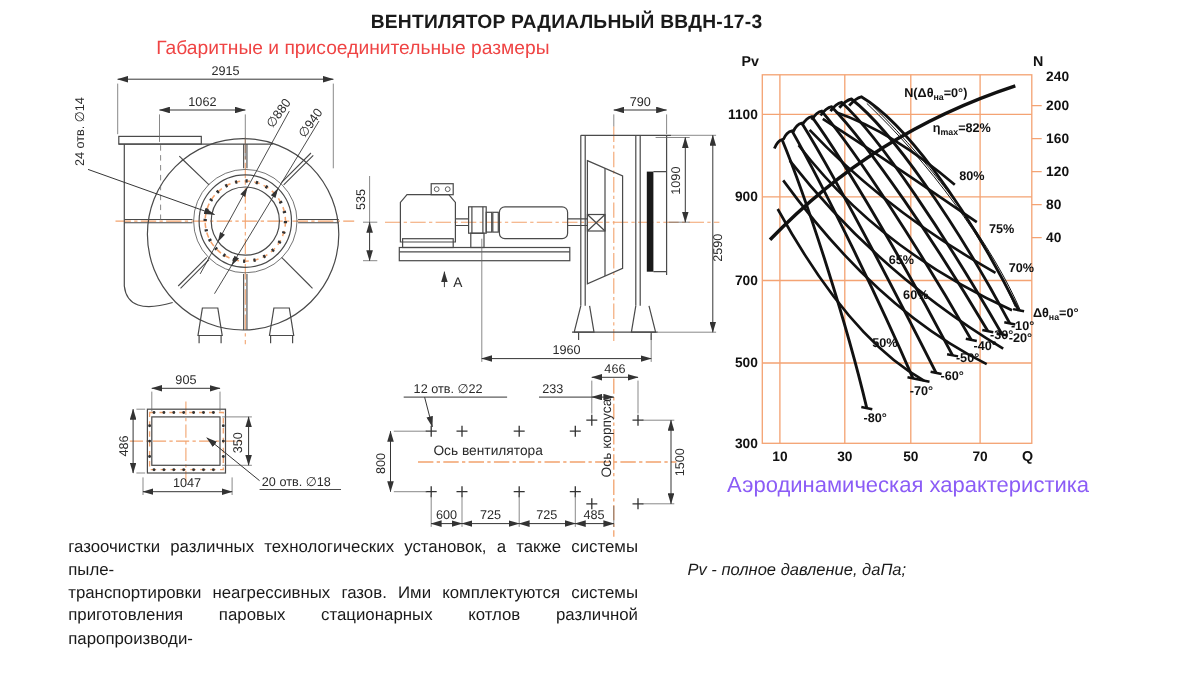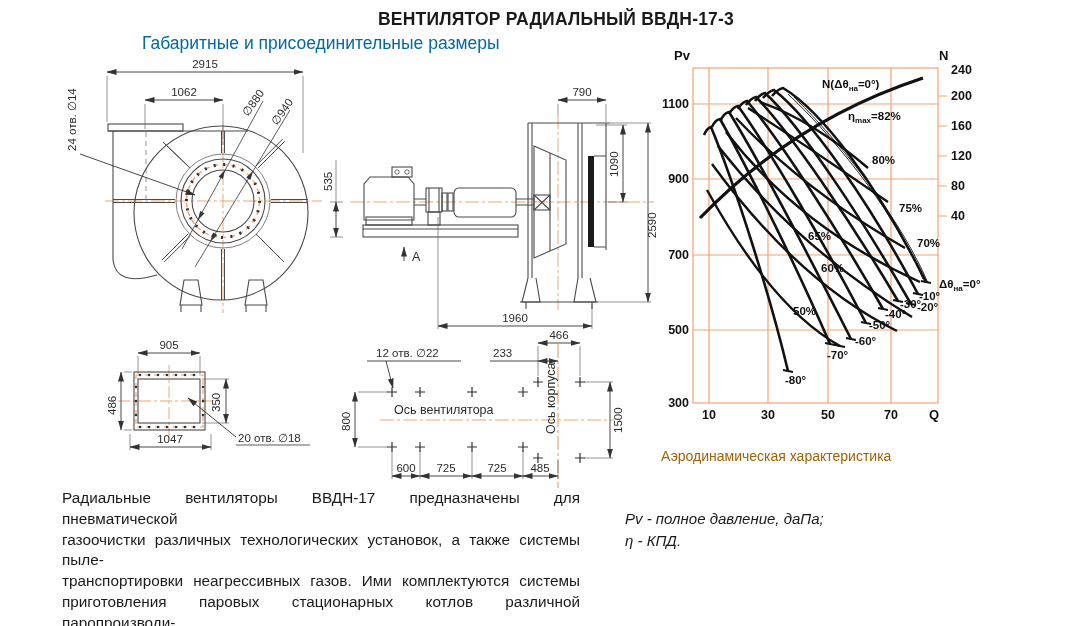--- a/index.html
+++ b/index.html
@@ -1,20 +1,20 @@
 <!DOCTYPE html>
 <html><head>
 <meta charset="utf-8">
 <style>
   html,body{margin:0;padding:0;background:#fff;}
   body{font-family:"Liberation Sans", sans-serif; width:1080px; height:626px; position:relative; overflow:hidden; color:#1a1a1a;}
   .abs{position:absolute;}
-  #title{left:0; width:1030px; top:9px; text-align:center; font-size:17.5px; font-weight:bold; letter-spacing:.2px;padding-left:41px;}
-  #subtitle{left:142px; top:33px; font-size:17.5px; color:#0369a1;}
-  #chart-caption{left:661px; top:444px; font-size:14px; color:#a16207; line-height:24px;}
+  #title{left:0; width:1030px; top:9px; text-align:center; font-size:17.5px; font-weight:bold; letter-spacing:.2px;}
+  #subtitle{left:142px; top:33px; font-size:17.5px; color:#ef4444;}
+  #chart-caption{left:661px; top:429px; font-size:20px; color:#8b5cf6; line-height:24px;}
   #legend{left:625px; top:508px; font-size:15px; line-height:22px;font-style:italic;}
   #description{left:62px; top:488px; width:518px; font-size:15.3px; line-height:20.8px;}
   .para-line{text-align:justify; text-align-last:justify;}
   svg text{font-family:"Liberation Sans", sans-serif;}
   .dimtxt{font-size:11.5px; fill:#2b2b2b;}
   .lbltxt{font-size:12.5px; fill:#2b2b2b;}
   .ticktxt{font-size:12.5px; font-weight:bold; fill:#111;}
   .curvelbl{font-size:11.5px; font-weight:bold; fill:#111;}
   .axislbl{font-size:13px; font-weight:bold; fill:#111;}
 </style>
@@ -323,22 +323,20 @@
     <text x="125" y="344">-80°</text>
   </g>
 </svg>
 
 <div id="chart-caption" class="abs">
   <div>Аэродинамическая характеристика</div>
 </div>
 
 <div id="legend" class="abs">
   <div>Pv - полное давление, даПа;</div>
-  <div>η - КПД.</div>
 </div>
 
 <div id="description" class="abs">
-  <div class="para-line">Радиальные вентиляторы ВВДН-17 предназначены для пневматической</div>
   <div class="para-line">газоочистки различных технологических установок, а также системы пыле-</div>
   <div class="para-line">транспортировки неагрессивных газов. Ими комплектуются системы</div>
   <div class="para-line">приготовления паровых стационарных котлов различной паропроизводи-</div>
 
 </div>
 
 </body></html>

